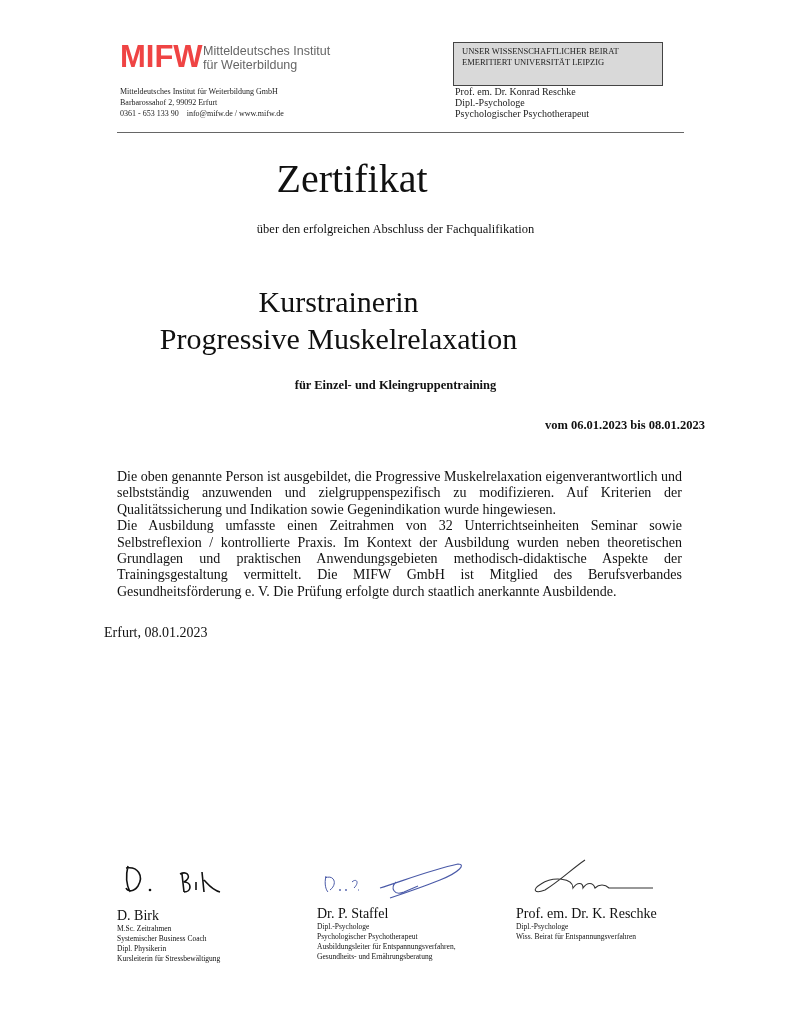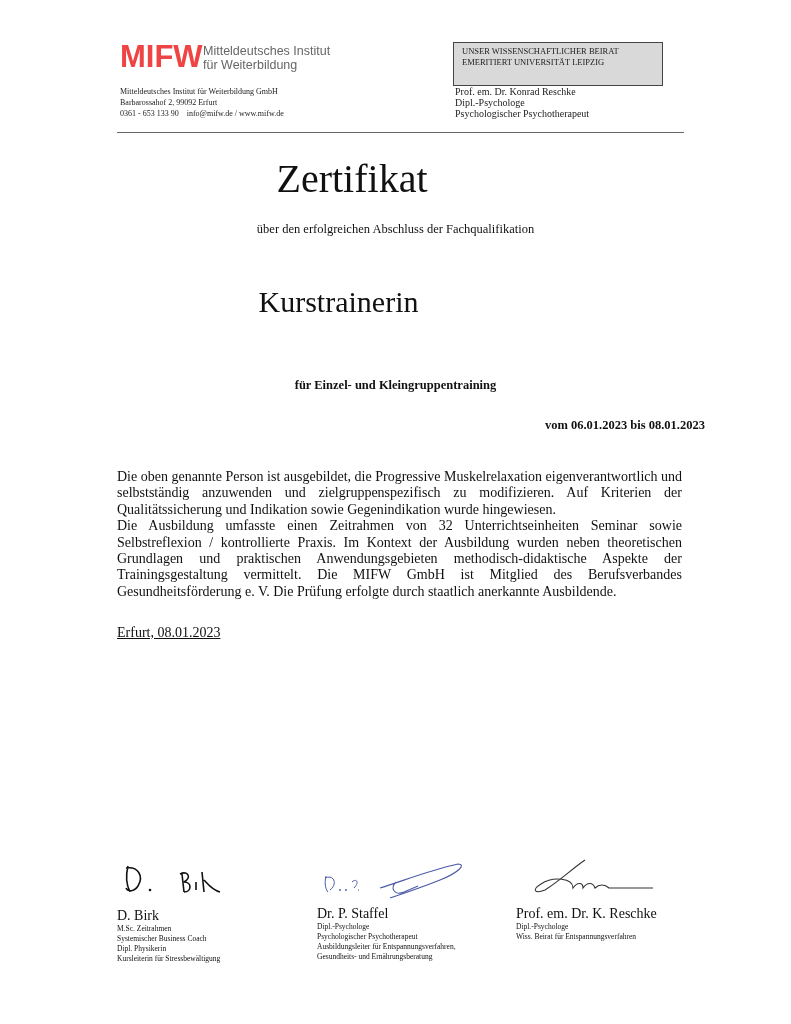--- a/index.html
+++ b/index.html
@@ -12,21 +12,21 @@
   .beirat-info { left: 455px; top: 86px; font-size: 10px; line-height: 11px; color: #222; }
   .rule { left: 117px; top: 132px; width: 567px; height: 1px; background: #666; }
   .title { left: 0; width: 704px; top: 155px; text-align: center; font-size: 40px; line-height: 48px; }
   .recipient { left: 0; width: 791px; top: 220px; text-align: center; font-size: 12.5px; line-height: 18px; }
   .recipient .name { font-size: 19px; }
   .qual { left: 0; width: 677px; top: 283px; text-align: center; font-size: 30px; line-height: 37px; }
   .sub { left: 0; width: 791px; top: 378px; text-align: center; font-size: 12.5px; font-weight: bold; }
   .dates { left: 0; width: 705px; top: 418px; text-align: right; font-size: 12.5px; font-weight: bold; }
   .body-text { left: 117px; top: 469px; width: 565px; font-size: 14px; line-height: 16.4px; text-align: justify; }
   .body-text p { margin: 0; }
-  .place-date { left: 117px; top: 625px; font-size: 14px; text-decoration: underline; }
+  .place-date { left: 104px; top: 625px; font-size: 14px; }
   .sig { position: absolute; }
   .sig-name { font-size: 14px; line-height: 16px; }
   .sig-lines { font-size: 7.5px; line-height: 10px; }
   .sig1 { left: 117px; top: 908px; }
   .sig2 { left: 317px; top: 906px; }
   .sig3 { left: 516px; top: 906px; }
   .sigmark { position: absolute; }
 </style>
 </head>
 <body>
@@ -53,20 +53,21 @@
 <div class="abs rule"></div>
 
 <div class="abs title">Zertifikat</div>
 
 <div class="abs recipient">
   <div>über den erfolgreichen Abschluss der Fachqualifikation</div>
 </div>
 
 <div class="abs qual">
   <div>Kurstrainerin</div>
+  <div>Progressive Muskelrelaxation</div>
 </div>
 <div class="abs sub">für Einzel- und Kleingruppentraining</div>
 <div class="abs dates">vom 06.01.2023 bis 08.01.2023</div>
 
 <div class="abs body-text">
   <p>Die oben genannte Person ist ausgebildet, die Progressive Muskelrelaxation eigenverantwortlich und selbstständig anzuwenden und zielgruppenspezifisch zu modifizieren. Auf Kriterien der Qualitätssicherung und Indikation sowie Gegenindikation wurde hingewiesen.</p>
   <p>Die Ausbildung umfasste einen Zeitrahmen von 32 Unterrichtseinheiten Seminar sowie Selbstreflexion / kontrollierte Praxis. Im Kontext der Ausbildung wurden neben theoretischen Grundlagen und praktischen Anwendungsgebieten methodisch-didaktische Aspekte der Trainingsgestaltung vermittelt. Die MIFW GmbH ist Mitglied des Berufsverbandes Gesundheitsförderung e. V. Die Prüfung erfolgte durch staatlich anerkannte Ausbildende.</p>
 </div>
 <div class="abs place-date">Erfurt, 08.01.2023</div>
 

